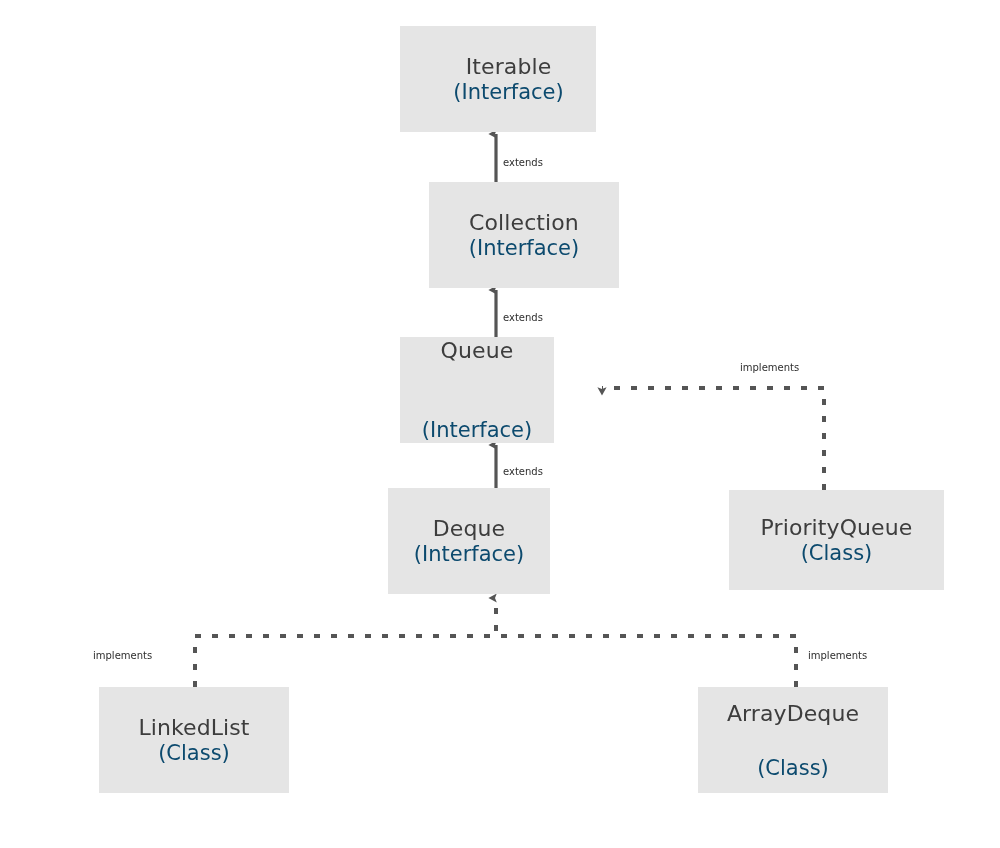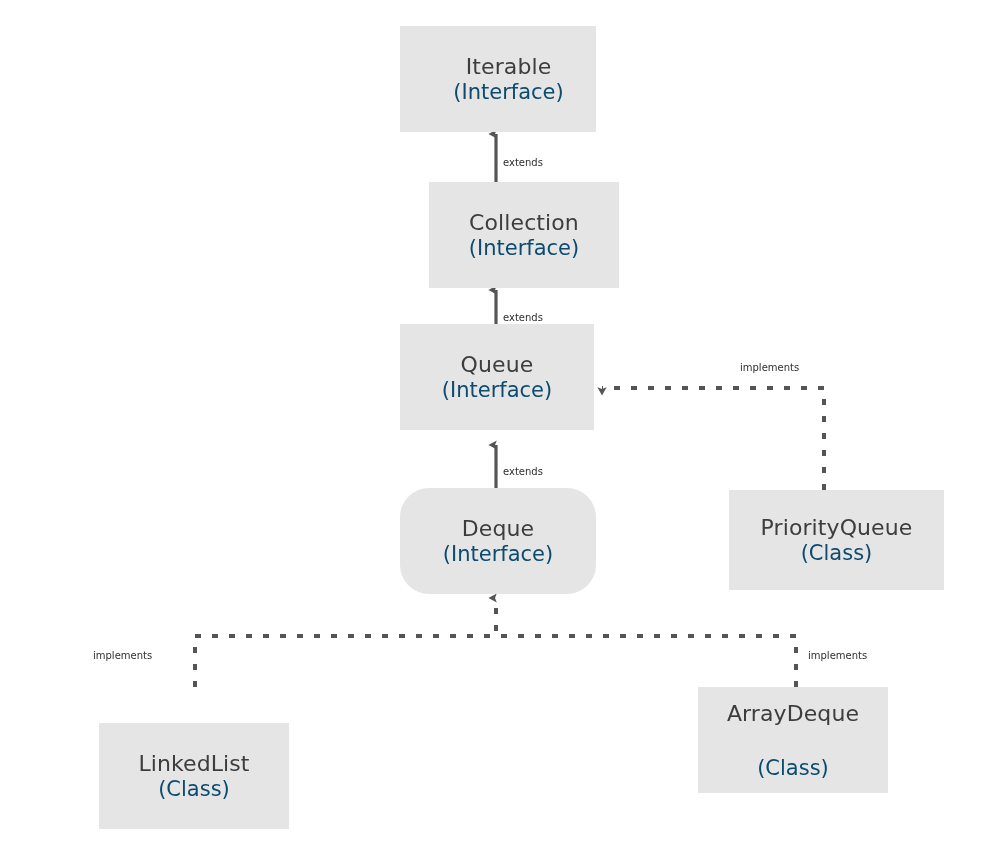--- a/index.html
+++ b/index.html
@@ -92,36 +92,36 @@
   <div class="node-box" style="left:400px; top:26px; width:196px; height:106px;padding-left:21px;">
     <div class="node-title">Iterable</div>
     <div class="node-subtitle">(Interface)</div>
   </div>
 
   <div class="node-box" style="left:400px; top:182px; width:190px; height:106px;margin-left:29px;">
     <div class="node-title">Collection</div>
     <div class="node-subtitle">(Interface)</div>
   </div>
 
-  <div class="node-box" style="left:400px; top:324px; width:194px; height:106px;">
+  <div class="node-box" style="left:400px; top:337px; width:154px; height:106px;justify-content:space-between;">
     <div class="node-title">Queue</div>
     <div class="node-subtitle">(Interface)</div>
   </div>
 
-  <div class="node-box" style="left:400px; top:488px; width:196px; height:106px;border-radius:29px;">
+  <div class="node-box" style="left:388px; top:488px; width:162px; height:106px;">
     <div class="node-title">Deque</div>
     <div class="node-subtitle">(Interface)</div>
   </div>
 
   <div class="node-box" style="left:729px; top:490px; width:215px; height:100px;">
     <div class="node-title">PriorityQueue</div>
     <div class="node-subtitle">(Class)</div>
   </div>
 
-  <div class="node-box" style="left:99px; top:687px; width:190px; height:106px;margin-top:36px;">
+  <div class="node-box" style="left:99px; top:687px; width:190px; height:106px;">
     <div class="node-title">LinkedList</div>
     <div class="node-subtitle">(Class)</div>
   </div>
 
   <div class="node-box" style="left:698px; top:687px; width:190px; height:106px;gap:29px;">
     <div class="node-title">ArrayDeque</div>
     <div class="node-subtitle">(Class)</div>
   </div>
 
   <div class="edge-label" style="left:503px; top:155px;">extends</div>

